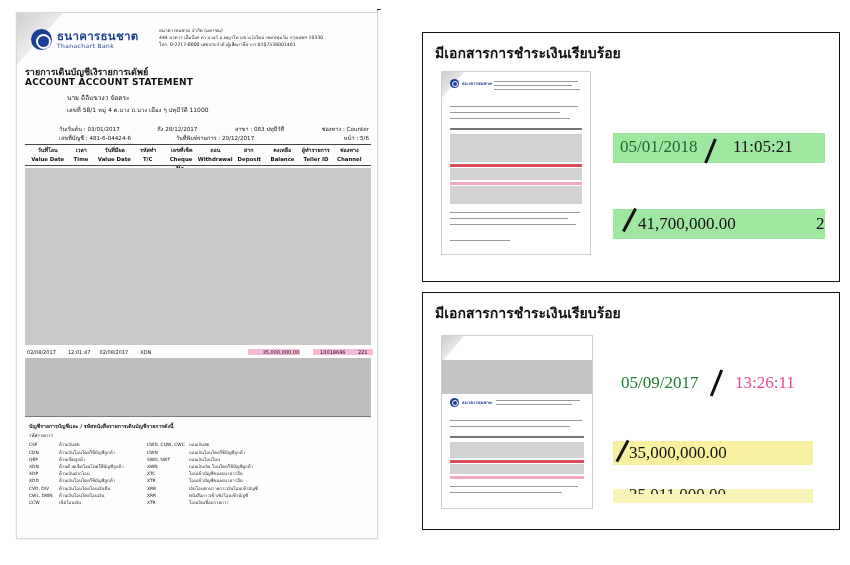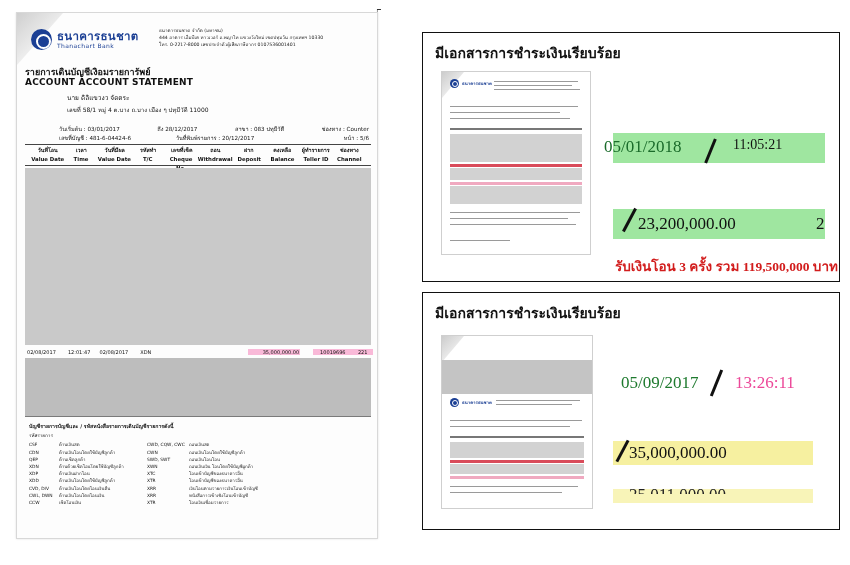--- a/index.html
+++ b/index.html
@@ -319,21 +319,21 @@
       <div>
         <div class="bank-name-th">ธนาคารธนชาต</div>
         <div class="bank-name-en">Thanachart Bank</div>
       </div>
     </div>
 
     <div class="bank-addr" style="white-space:pre-line">ธนาคารธนชาต จำกัด (มหาชน)
 444 อาคาร เอ็มบีเค ทาวเวอร์ ถ.พญาไท แขวงวังใหม่ เขตปทุมวัน กรุงเทพฯ 10330
 โทร. 0-2217-8000 เลขประจำตัวผู้เสียภาษีอากร 0107536001401</div>
 
-    <div class="stmt-title-th">รายการเดินบัญชีเงิอมรายการัพย์</div>
+    <div class="stmt-title-th">รายการเดินบัญชีเงิรายการเดัพย์</div>
     <div class="stmt-title-en">ACCOUNT ACCOUNT STATEMENT</div>
 
     <div class="cust-name">นาย ดิลิแขวงว จัดตระ</div>
     <div class="cust-addr">เลขที่ 58/1 หมู่ 4 ต.บาง ถ.บาง เมือง ๆ ปทุมีวัดี 11000</div>
 
     <div class="meta">
       <div class="meta-row">
         <span>วันเริ่มต้น :  03/01/2017</span>
         <span>ถึง  28/12/2017</span>
         <span>สาขา :  083  ปทุมีวัดี</span>
@@ -469,30 +469,29 @@
     <div class="dt-block" style="left:8px; top:96px; width:132px; height:12px;"></div>
     <div class="dt-pinkrow" style="left:8px; top:110px; width:132px;"></div>
     <div class="dt-block" style="left:8px; top:114px; width:132px; height:18px;"></div>
     <div class="dt-line" style="left:8px; top:140px; width:130px;"></div>
     <div class="dt-line" style="left:8px; top:146px; width:118px;"></div>
     <div class="dt-line" style="left:8px; top:152px; width:126px;"></div>
     <div class="dt-line" style="left:8px; top:168px; width:60px;"></div>
   </div>
 
   <div class="hl-green" style="left:190px; top:100px; width:212px; height:30px;"></div>
-  <div class="ev-text" style="left:181px; top:104px; font-size:17px; color:#1a6b2a;">05/01/2018</div>
-  <div class="ev-text" style="left:310px; top:104px; font-size:14px; color:#111;">11:05:21</div>
+  <div class="ev-text" style="left:197px; top:104px; font-size:17px; color:#1a6b2a;">05/01/2018</div>
+  <div class="ev-text" style="left:310px; top:104px; font-size:17px; color:#111;">11:05:21</div>
   <div class="pen-stroke" style="left:286px; top:105px; width:3px; height:26px; transform:rotate(22deg);"></div>
 
   <div class="hl-green" style="left:190px; top:176px; width:212px; height:30px;"></div>
-  <div class="ev-text" style="left:215px; top:181px; font-size:17px; color:#111;">23,200,000.00</div>
+  <div class="ev-text" style="left:215px; top:181px; font-size:17px; color:#111;">41,700,000.00</div>
   <div class="ev-text" style="left:393px; top:181px; font-size:17px; color:#111;">2</div>
   <div class="pen-stroke" style="left:205px; top:174px; width:3px; height:26px; transform:rotate(28deg);"></div>
 
-  <div class="summary-red" style="left:192px; top:222px;">รับเงินโอน 3 ครั้ง รวม 119,500,000 บาท</div>
 </div>
 
 <div class="evidence" id="evidence-bottom">
   <div class="ev-title">มีเอกสารการชำระเงินเรียบร้อย</div>
 
   <div class="doc-thumb" style="left:18px; top:42px; width:150px; height:172px;">
     <div class="dt-fold"></div>
     <div class="dt-greyband" style="left:0px; top:24px; width:150px; height:34px;"></div>
     <div class="dt-logo" style="top:62px">
       <div class="dt-logo-dot"></div>

